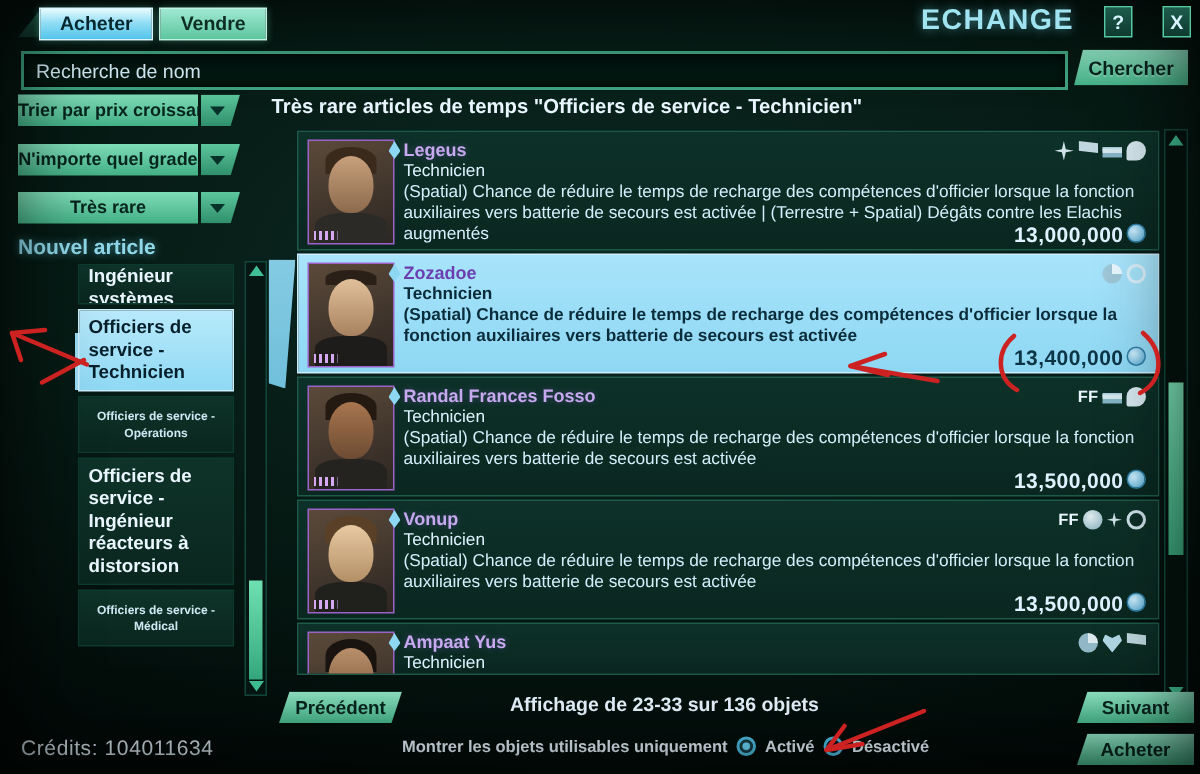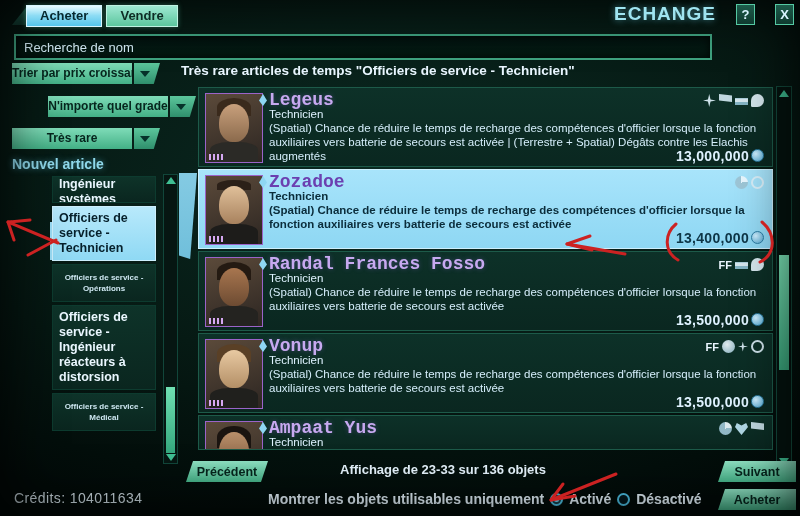--- a/index.html
+++ b/index.html
@@ -90,21 +90,21 @@
     width:26px;height:21px;margin-left:2px;
     background:linear-gradient(180deg,#5cc69c 0%,#2f8f6c 100%);
     clip-path:polygon(0 0,100% 0,76% 100%,0 100%);
     display:flex;align-items:center;justify-content:center;
   }
   .dd .arrowbox i{
     width:0;height:0;border-left:5px solid transparent;border-right:5px solid transparent;
     border-top:6px solid #06322a;display:block;margin-right:4px;
   }
   #dd1{top:63px;}
-  #dd2{top:96px;margin-left:36px;}
+  #dd2{top:96px;}
   #dd3{top:128px;}
   #dd3 .lbl{text-align:center;}
   .nouvel{
     position:absolute;left:12px;top:156px;
     font-size:14px;font-weight:bold;color:#8fd8ea;
     text-shadow:0 0 6px rgba(110,210,240,.55);
   }
   
   .cats{
     position:absolute;left:52px;top:176px;width:108px;height:283px;
@@ -185,22 +185,22 @@
   .p-hair{position:absolute;left:50%;top:4px;transform:translateX(-50%);width:34px;height:18px;border-radius:50% 50% 0 0;}
   .p-body{position:absolute;left:50%;bottom:0;transform:translateX(-50%);width:48px;height:20px;background:#2b2a26;border-radius:40% 40% 0 0;}
   .p-rank{position:absolute;left:3px;bottom:2px;width:16px;height:6px;
     background:repeating-linear-gradient(90deg,#d6a8f2 0 2px,transparent 2px 4px);}
   .rowtext{flex:1;padding-left:6px;position:relative;min-width:0;}
   .pip{
     position:absolute;left:-4px;top:1px;width:8px;height:12px;
     background:#8ed7f3;clip-path:polygon(50% 0,100% 55%,50% 100%,0 55%);
   }
   .iname{
-    font-size:18px;font-weight:bold;color:#c7a9f0;
-    text-shadow:0 0 5px rgba(150,110,230,.35);line-height:15px;font-family:Liberation Mono, monospace;
+    font-size:12px;font-weight:bold;color:#c7a9f0;
+    text-shadow:0 0 5px rgba(150,110,230,.35);line-height:15px;
   }
   .row.sel .iname{color:#6b3fb0;text-shadow:none;}
   .itype{font-size:11.5px;color:#dff3ff;line-height:13px;}
   .row.sel .itype{color:#0a2c3a;font-weight:bold;}
   .idesc{font-size:11.5px;color:#d5eefb;line-height:14px;}
   .row.sel .idesc{color:#0b2d3b;font-weight:bold;}
   .price{
     position:absolute;right:2px;bottom:2px;
     font-size:14px;font-weight:bold;color:#dff2ff;letter-spacing:.3px;
   }
@@ -246,21 +246,21 @@
   }
   #btn-prev{left:186px;top:461px;width:82px;clip-path:polygon(7px 0,100% 0,calc(100% - 7px) 100%,0 100%);}
   #btn-next{left:718px;top:461px;width:78px;clip-path:polygon(7px 0,100% 0,100% 100%,0 100%);}
   #btn-buy{left:718px;top:489px;width:78px;clip-path:polygon(7px 0,100% 0,100% 100%,0 100%);}
   .affichage{
     position:absolute;left:340px;top:462px;
     font-size:13px;color:#e8f6ff;font-weight:bold;
   }
   .montrer{
     position:absolute;left:268px;top:491px;
-    font-size:14px;color:#e8f6ff;font-weight:bold;
+    font-size:11px;color:#e8f6ff;font-weight:bold;
     display:flex;align-items:center;gap:6px;
   }
   .radio{
     width:13px;height:13px;border-radius:50%;
     border:2px solid #4fc3e8;box-sizing:border-box;
     display:inline-block;position:relative;background:#04191f;
   }
   .radio.on::after{
     content:"";position:absolute;left:2px;top:2px;width:5px;height:5px;
     border-radius:50%;background:#6fe0ff;box-shadow:0 0 5px #6fe0ff;
@@ -287,20 +287,21 @@
 
   <div class="title-bar">
     <span class="echange">ECHANGE</span>
     <span class="winbtn">?</span>
     <span class="winbtn">X</span>
   </div>
 
   <div class="searchbox">
     <input type="text" placeholder="Recherche de nom" style="">
   </div>
+  <div class="btn-chercher">Chercher</div>
 
   <div class="dd" id="dd1">
     <div class="lbl">Trier par prix croissant</div>
     <div class="arrowbox">
         <i></i>
       </div>
   </div>
   <div class="dd" id="dd2">
     <div class="lbl">N'importe quel grade</div>
     <div class="arrowbox">

